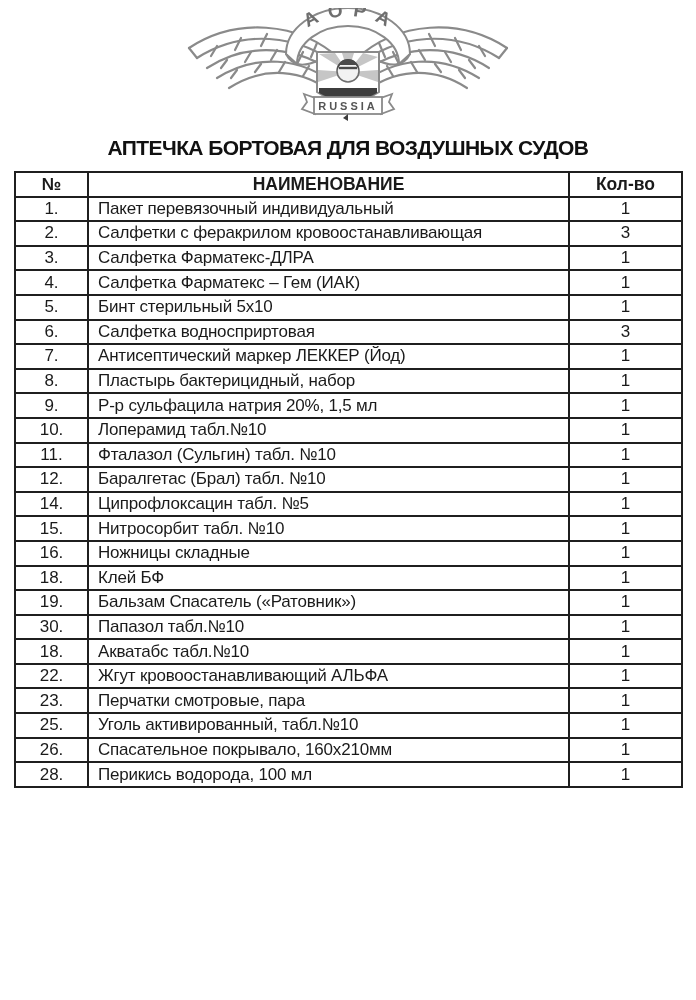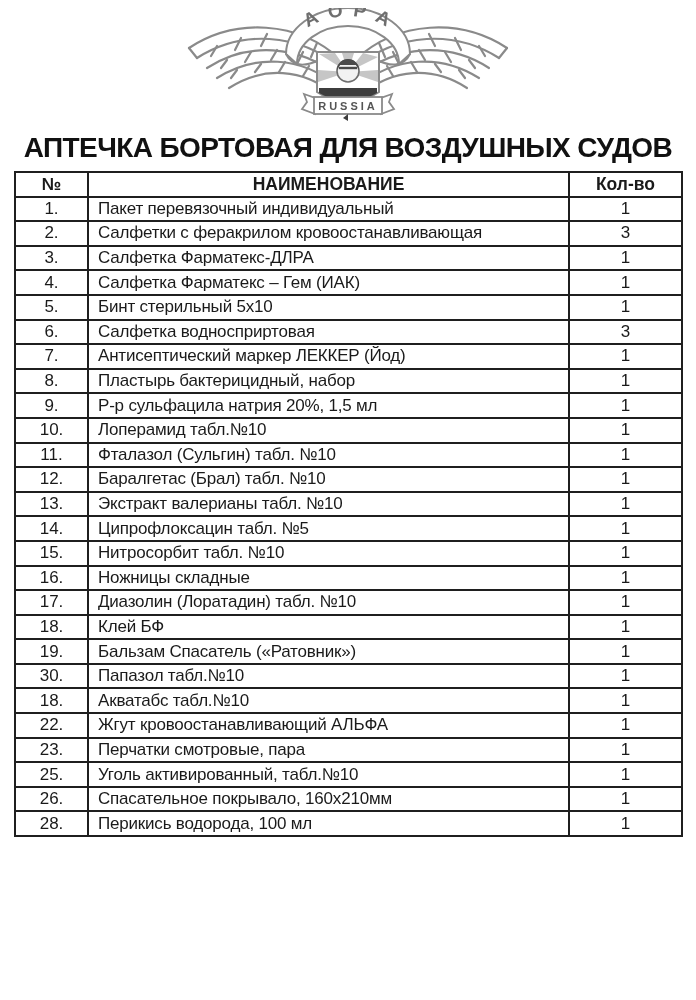--- a/index.html
+++ b/index.html
@@ -7,21 +7,21 @@
     width:696px;height:1000px;background:#ffffff;
     font-family:"Liberation Sans",sans-serif;color:#1a1a1a;
     overflow:hidden;
   }
   .page{width:696px;height:1000px;}
   .logo-wrap{
     width:100%;height:120px;padding-top:8px;
     display:flex;justify-content:center;align-items:flex-start;
   }
   .doc-title{
-    text-align:center;font-weight:700;font-size:28px;line-height:32px;
+    text-align:center;font-weight:700;font-size:21px;line-height:32px;
     letter-spacing:-0.6px;color:#111;margin-top:4px;
   }
   table.supplies{
     border-collapse:collapse;table-layout:fixed;
     margin:7px 0 0 14px;width:669px;
   }
   .supplies col.c1{width:73px;}
   .supplies col.c3{width:113px;}
   .supplies th,.supplies td{
     border:2px solid #1f1f1f;height:22.6px;padding:0;
@@ -205,49 +205,39 @@
     <td class="c-name">Фталазол (Сульгин) табл. №10</td>
     <td class="c-qty">1</td>
   </tr>
 
   <tr>
     <td class="c-num">12.</td>
     <td class="c-name">Баралгетас (Брал) табл. №10</td>
     <td class="c-qty">1</td>
   </tr>
 
-  <tr>
-    <td class="c-num">13.</td>
-    <td class="c-name">Экстракт валерианы табл. №10</td>
-    <td class="c-qty">1</td>
-  </tr>
 
   <tr>
     <td class="c-num">14.</td>
     <td class="c-name">Ципрофлоксацин табл. №5</td>
     <td class="c-qty">1</td>
   </tr>
 
   <tr>
     <td class="c-num">15.</td>
     <td class="c-name">Нитросорбит табл. №10</td>
     <td class="c-qty">1</td>
   </tr>
 
   <tr>
     <td class="c-num">16.</td>
     <td class="c-name">Ножницы складные</td>
     <td class="c-qty">1</td>
   </tr>
 
-  <tr>
-    <td class="c-num">17.</td>
-    <td class="c-name">Диазолин (Лоратадин) табл. №10</td>
-    <td class="c-qty">1</td>
-  </tr>
 
   <tr>
     <td class="c-num">18.</td>
     <td class="c-name">Клей БФ</td>
     <td class="c-qty">1</td>
   </tr>
 
   <tr>
     <td class="c-num">19.</td>
     <td class="c-name">Бальзам Спасатель («Ратовник»)</td>

